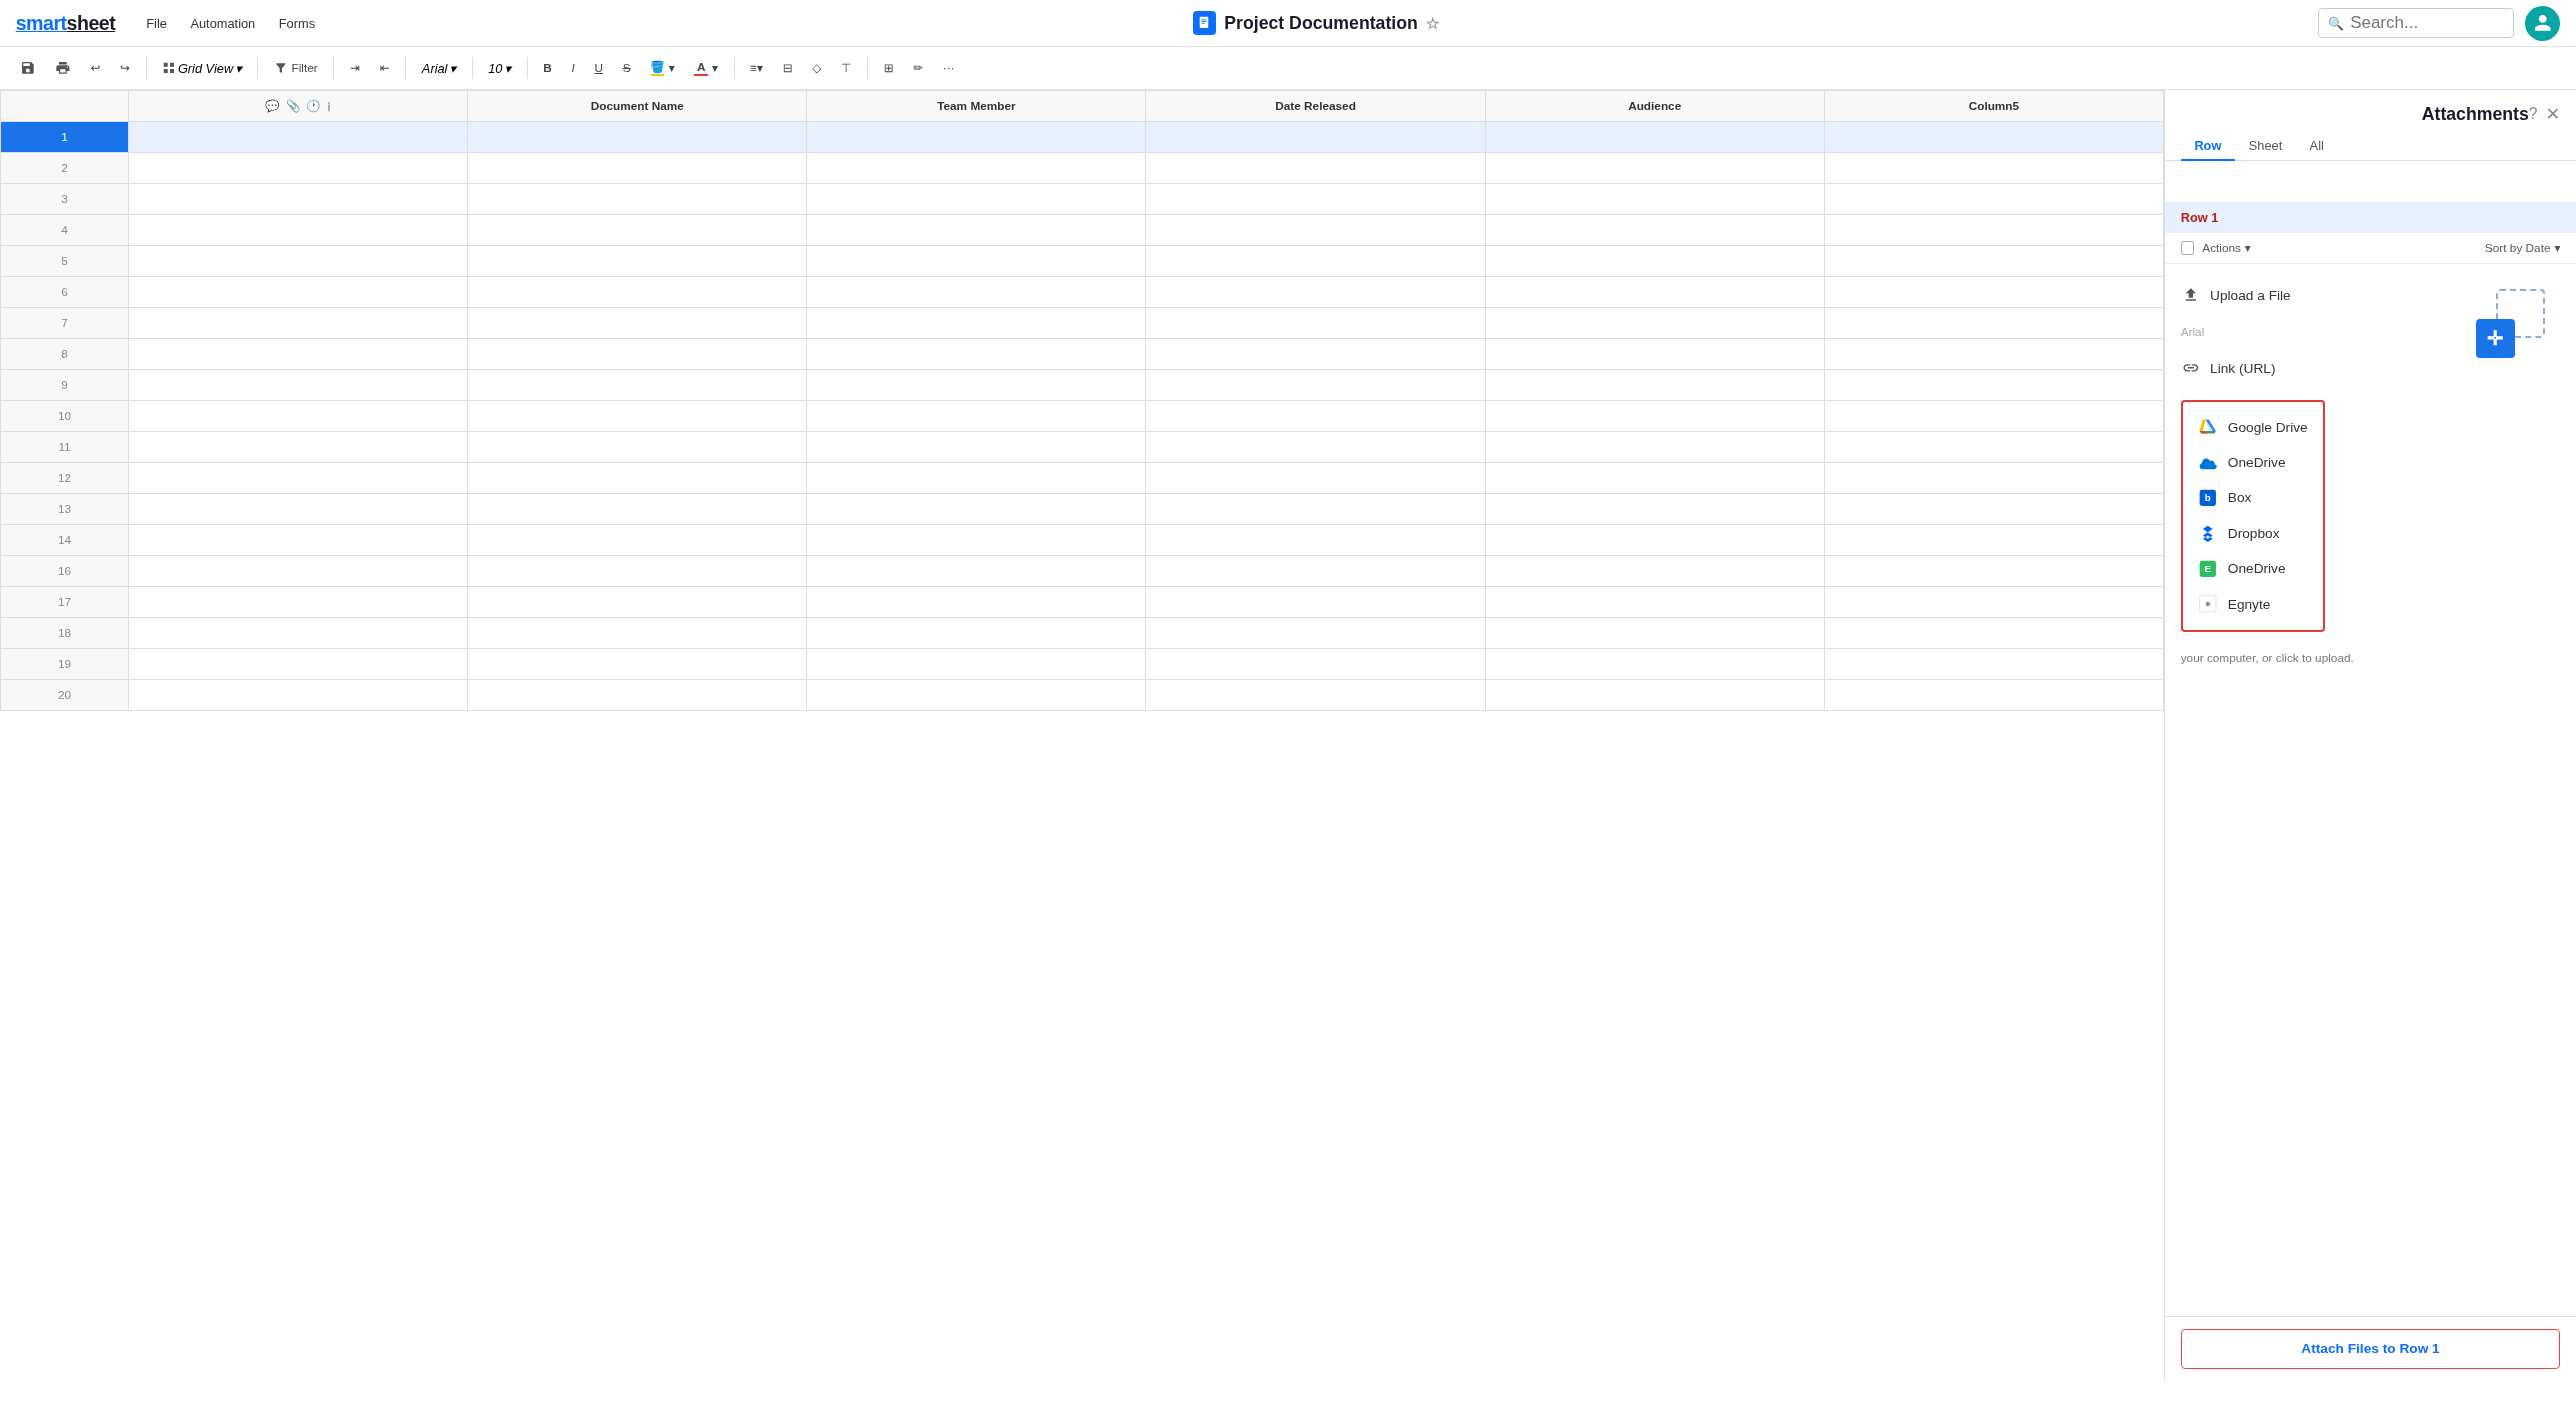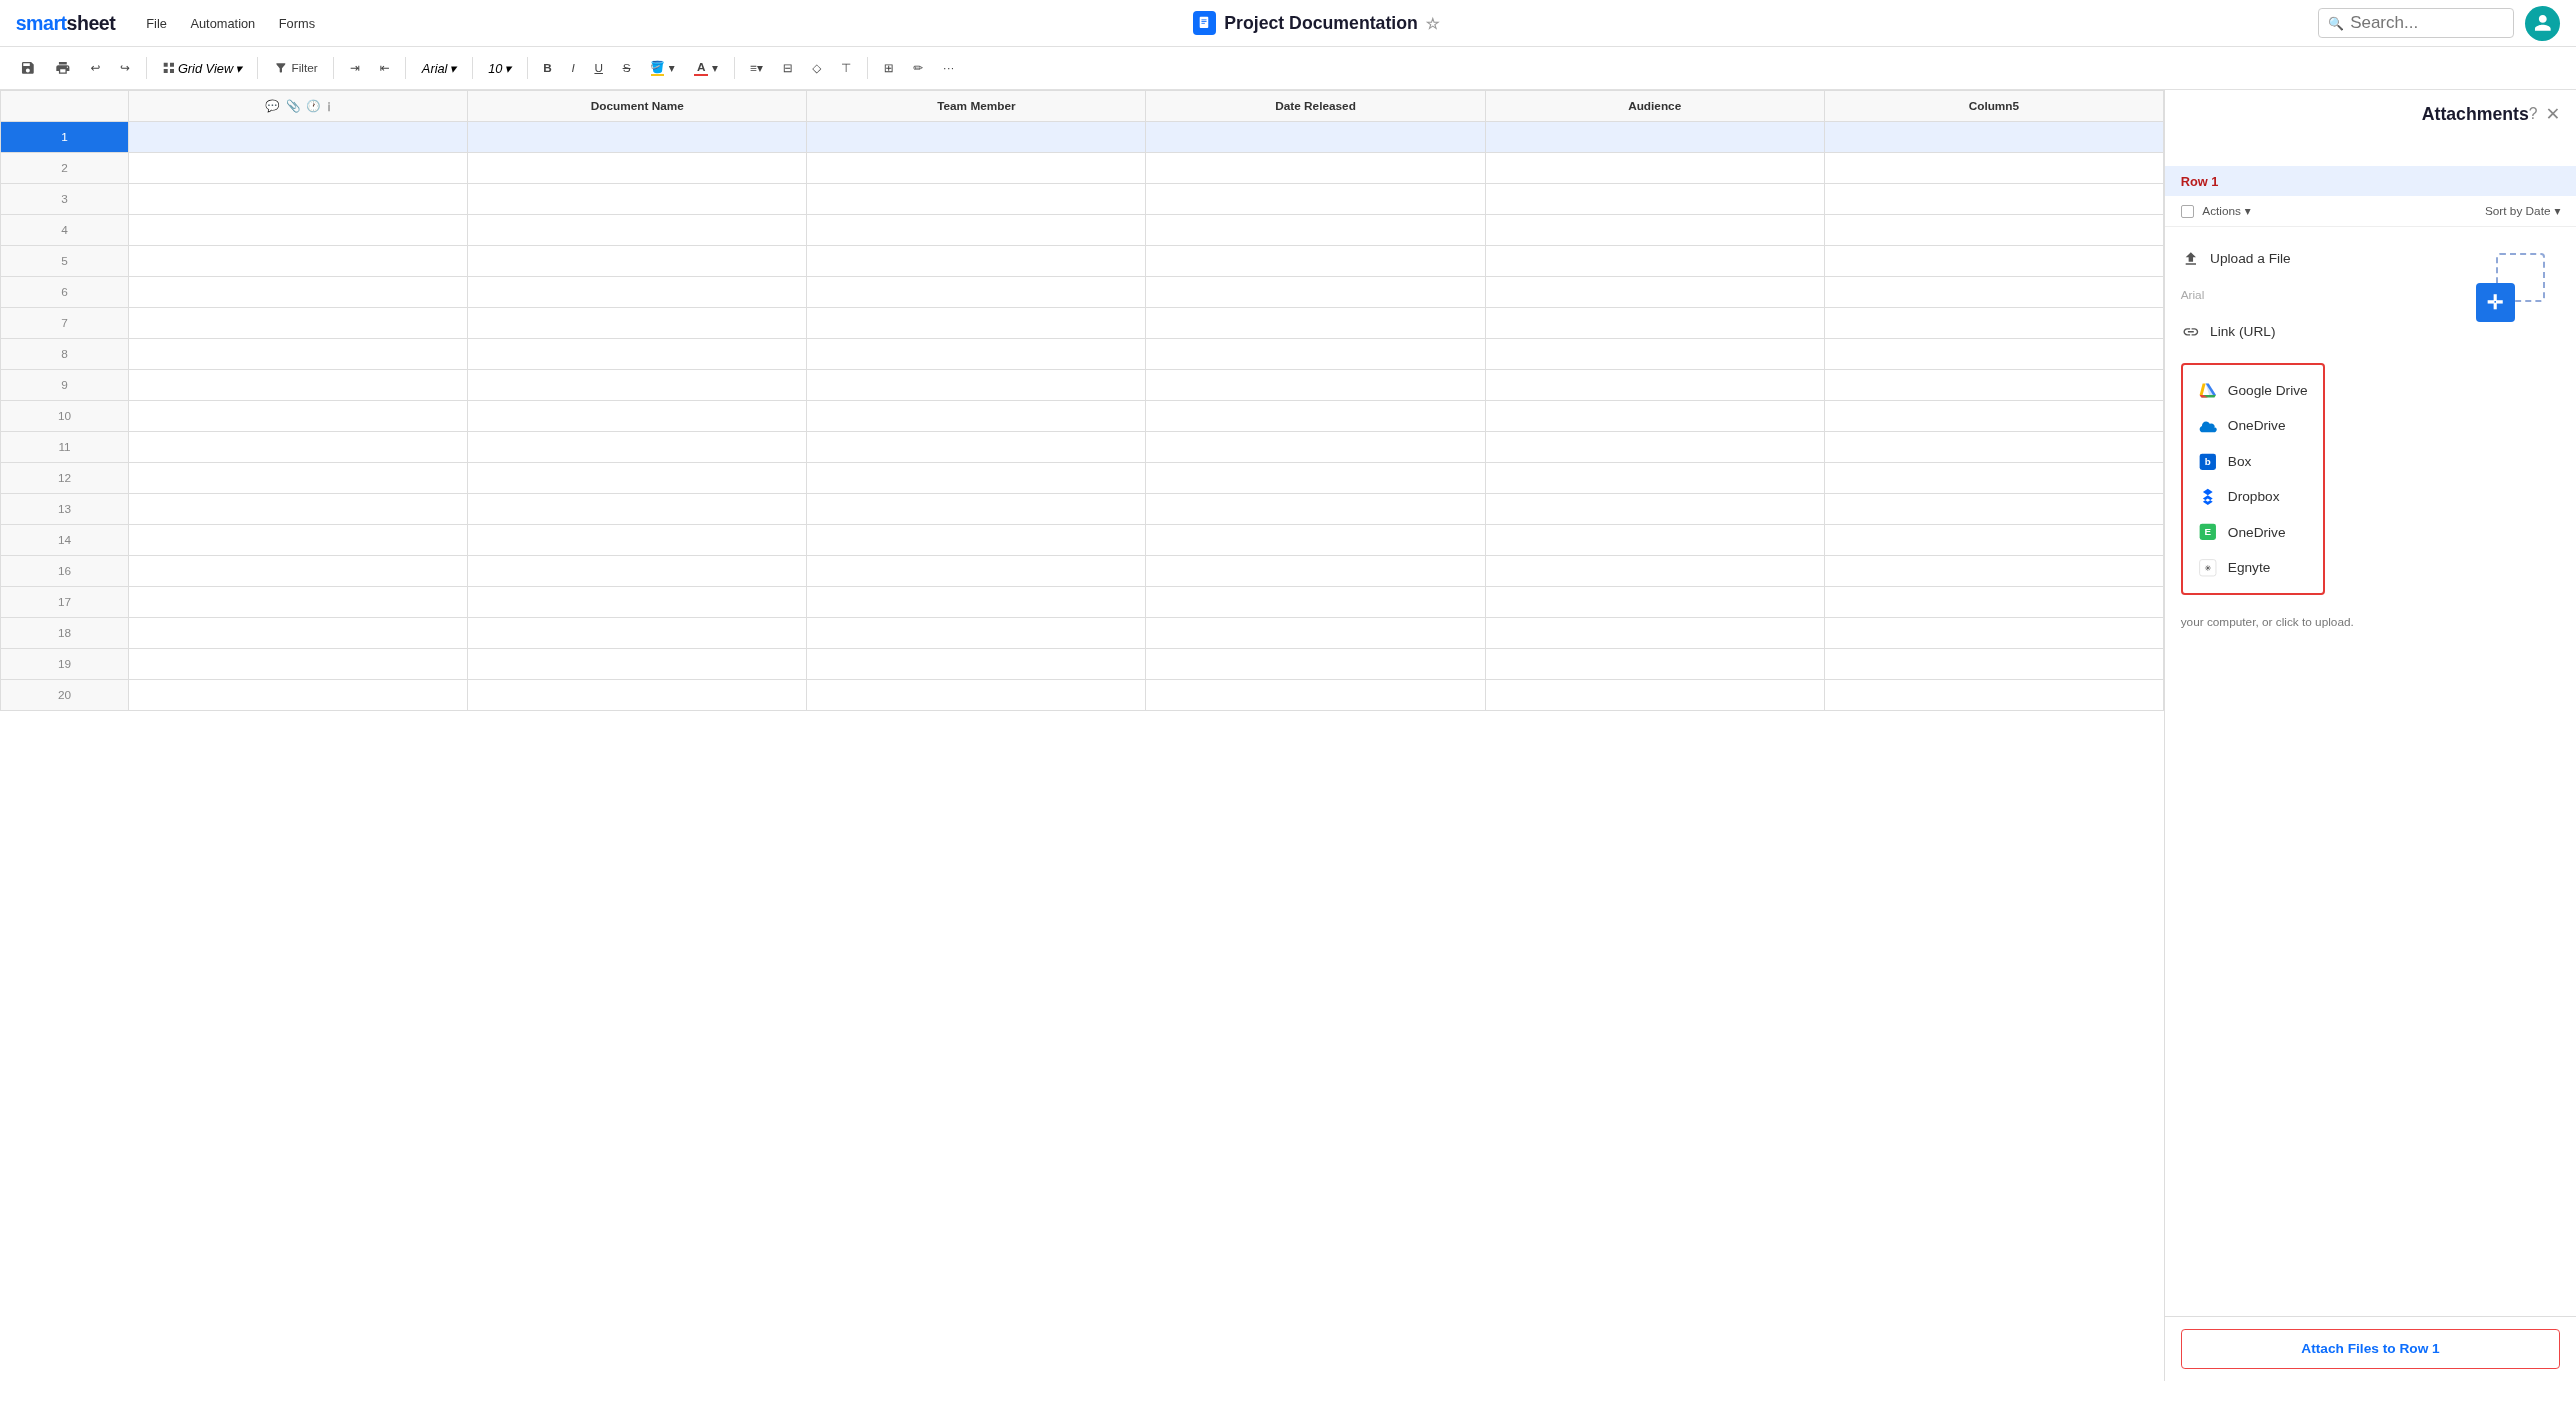--- a/index.html
+++ b/index.html
@@ -5,21 +5,21 @@
     * { box-sizing: border-box; margin: 0; padding: 0; }
     body { font-family: -apple-system, BlinkMacSystemFont, 'Segoe UI', Arial, sans-serif; font-size: 12.8px; background: #fff; color: #333; overflow: hidden; }
 
     
     .top-nav {
       display: flex; align-items: center; justify-content: space-between;
       padding: 0 15.7px; height: 47px; border-bottom: 1px solid #e0e0e0;
       background: #fff;
     }
     .logo { font-size: 19.6px; font-weight: 700; color: #0d6efd; letter-spacing: -0.5px; }
-    .logo span { color: #1a1a2e; }
+    .logo span { color: #1a1a2e; text-decoration: underline; }
     .menu-bar { display: flex; gap: 23.6px; align-items: center; }
     .menu-item { font-size: 12.8px; color: #333; cursor: pointer; padding: 3.9px 0; }
     .doc-title { display: flex; align-items: center; gap: 7.9px; font-size: 17.7px; font-weight: 600; color: #1a1a2e; }
     .doc-icon { width: 23.6px; height: 23.6px; background: #0d6efd; border-radius: 3.9px; display: flex; align-items: center; justify-content: center; }
     .doc-icon svg { fill: white; width: 13.7px; height: 13.7px; }
     .star-icon { color: #999; cursor: pointer; font-size: 15.7px; }
     .search-bar { display: flex; align-items: center; gap: 5.9px; border: 1px solid #ccc; border-radius: 3.9px; padding: 3.9px 9.8px; width: 196px; }
     .search-bar input { border: none; outline: none; font-size: 17px; width: 100%; }
     .user-avatar { width: 35px; height: 35px; background: #0aa4a4; border-radius: 50%; display: flex; align-items: center; justify-content: center; color: white; font-size: 15.7px; cursor: pointer; }
 
@@ -398,20 +398,25 @@
 
   <div class="attachments-panel">
     <div class="panel-header">
       <span class="panel-title">Attachments</span>
       <div class="panel-actions">
         <span style="cursor:pointer; font-size:15.7px;">?</span>
         <span style="cursor:pointer; font-size:17.7px;">✕</span>
       </div>
     </div>
 
+    <div class="panel-tabs">
+      <div class="panel-tab active">Row</div>
+      <div class="panel-tab">Sheet</div>
+      <div class="panel-tab">All</div>
+    </div>
 
     <div class="panel-row-label">Row 1</div>
 
     <div class="panel-toolbar">
       <div class="panel-toolbar-left">
         <div class="panel-checkbox"></div>
         <div class="actions-btn">
           <span>Actions</span>
           <span>▾</span>
         </div>

